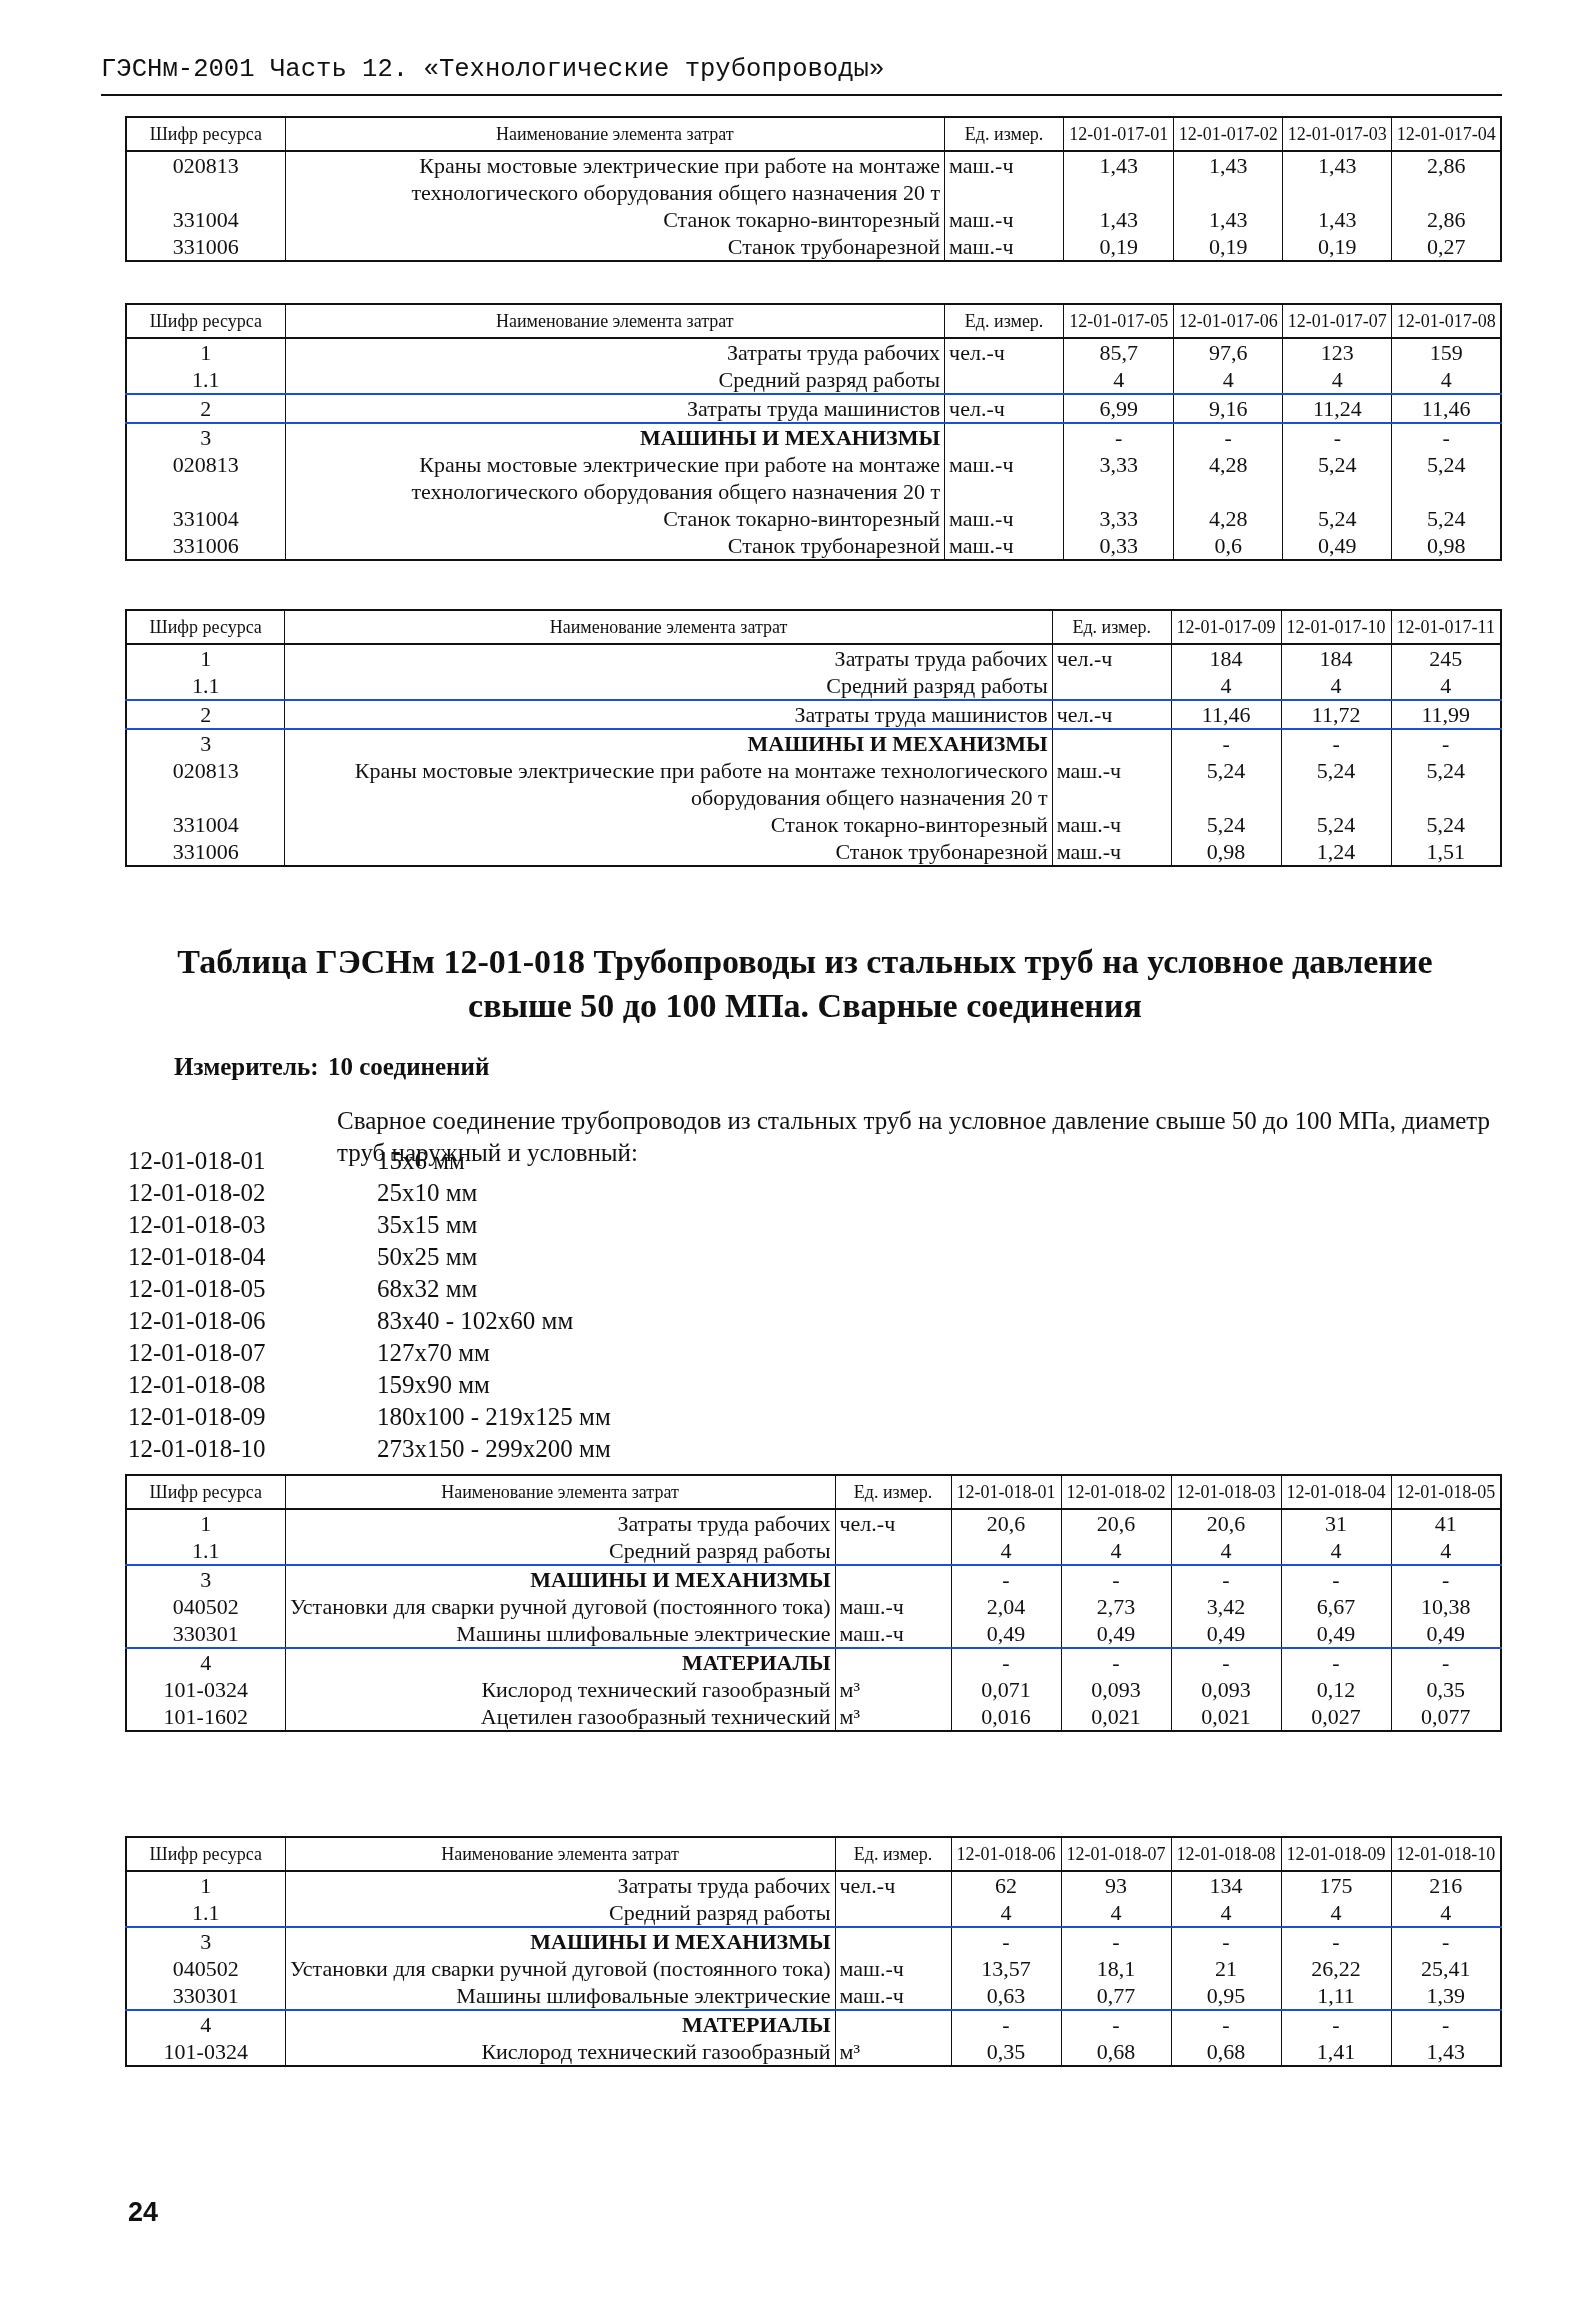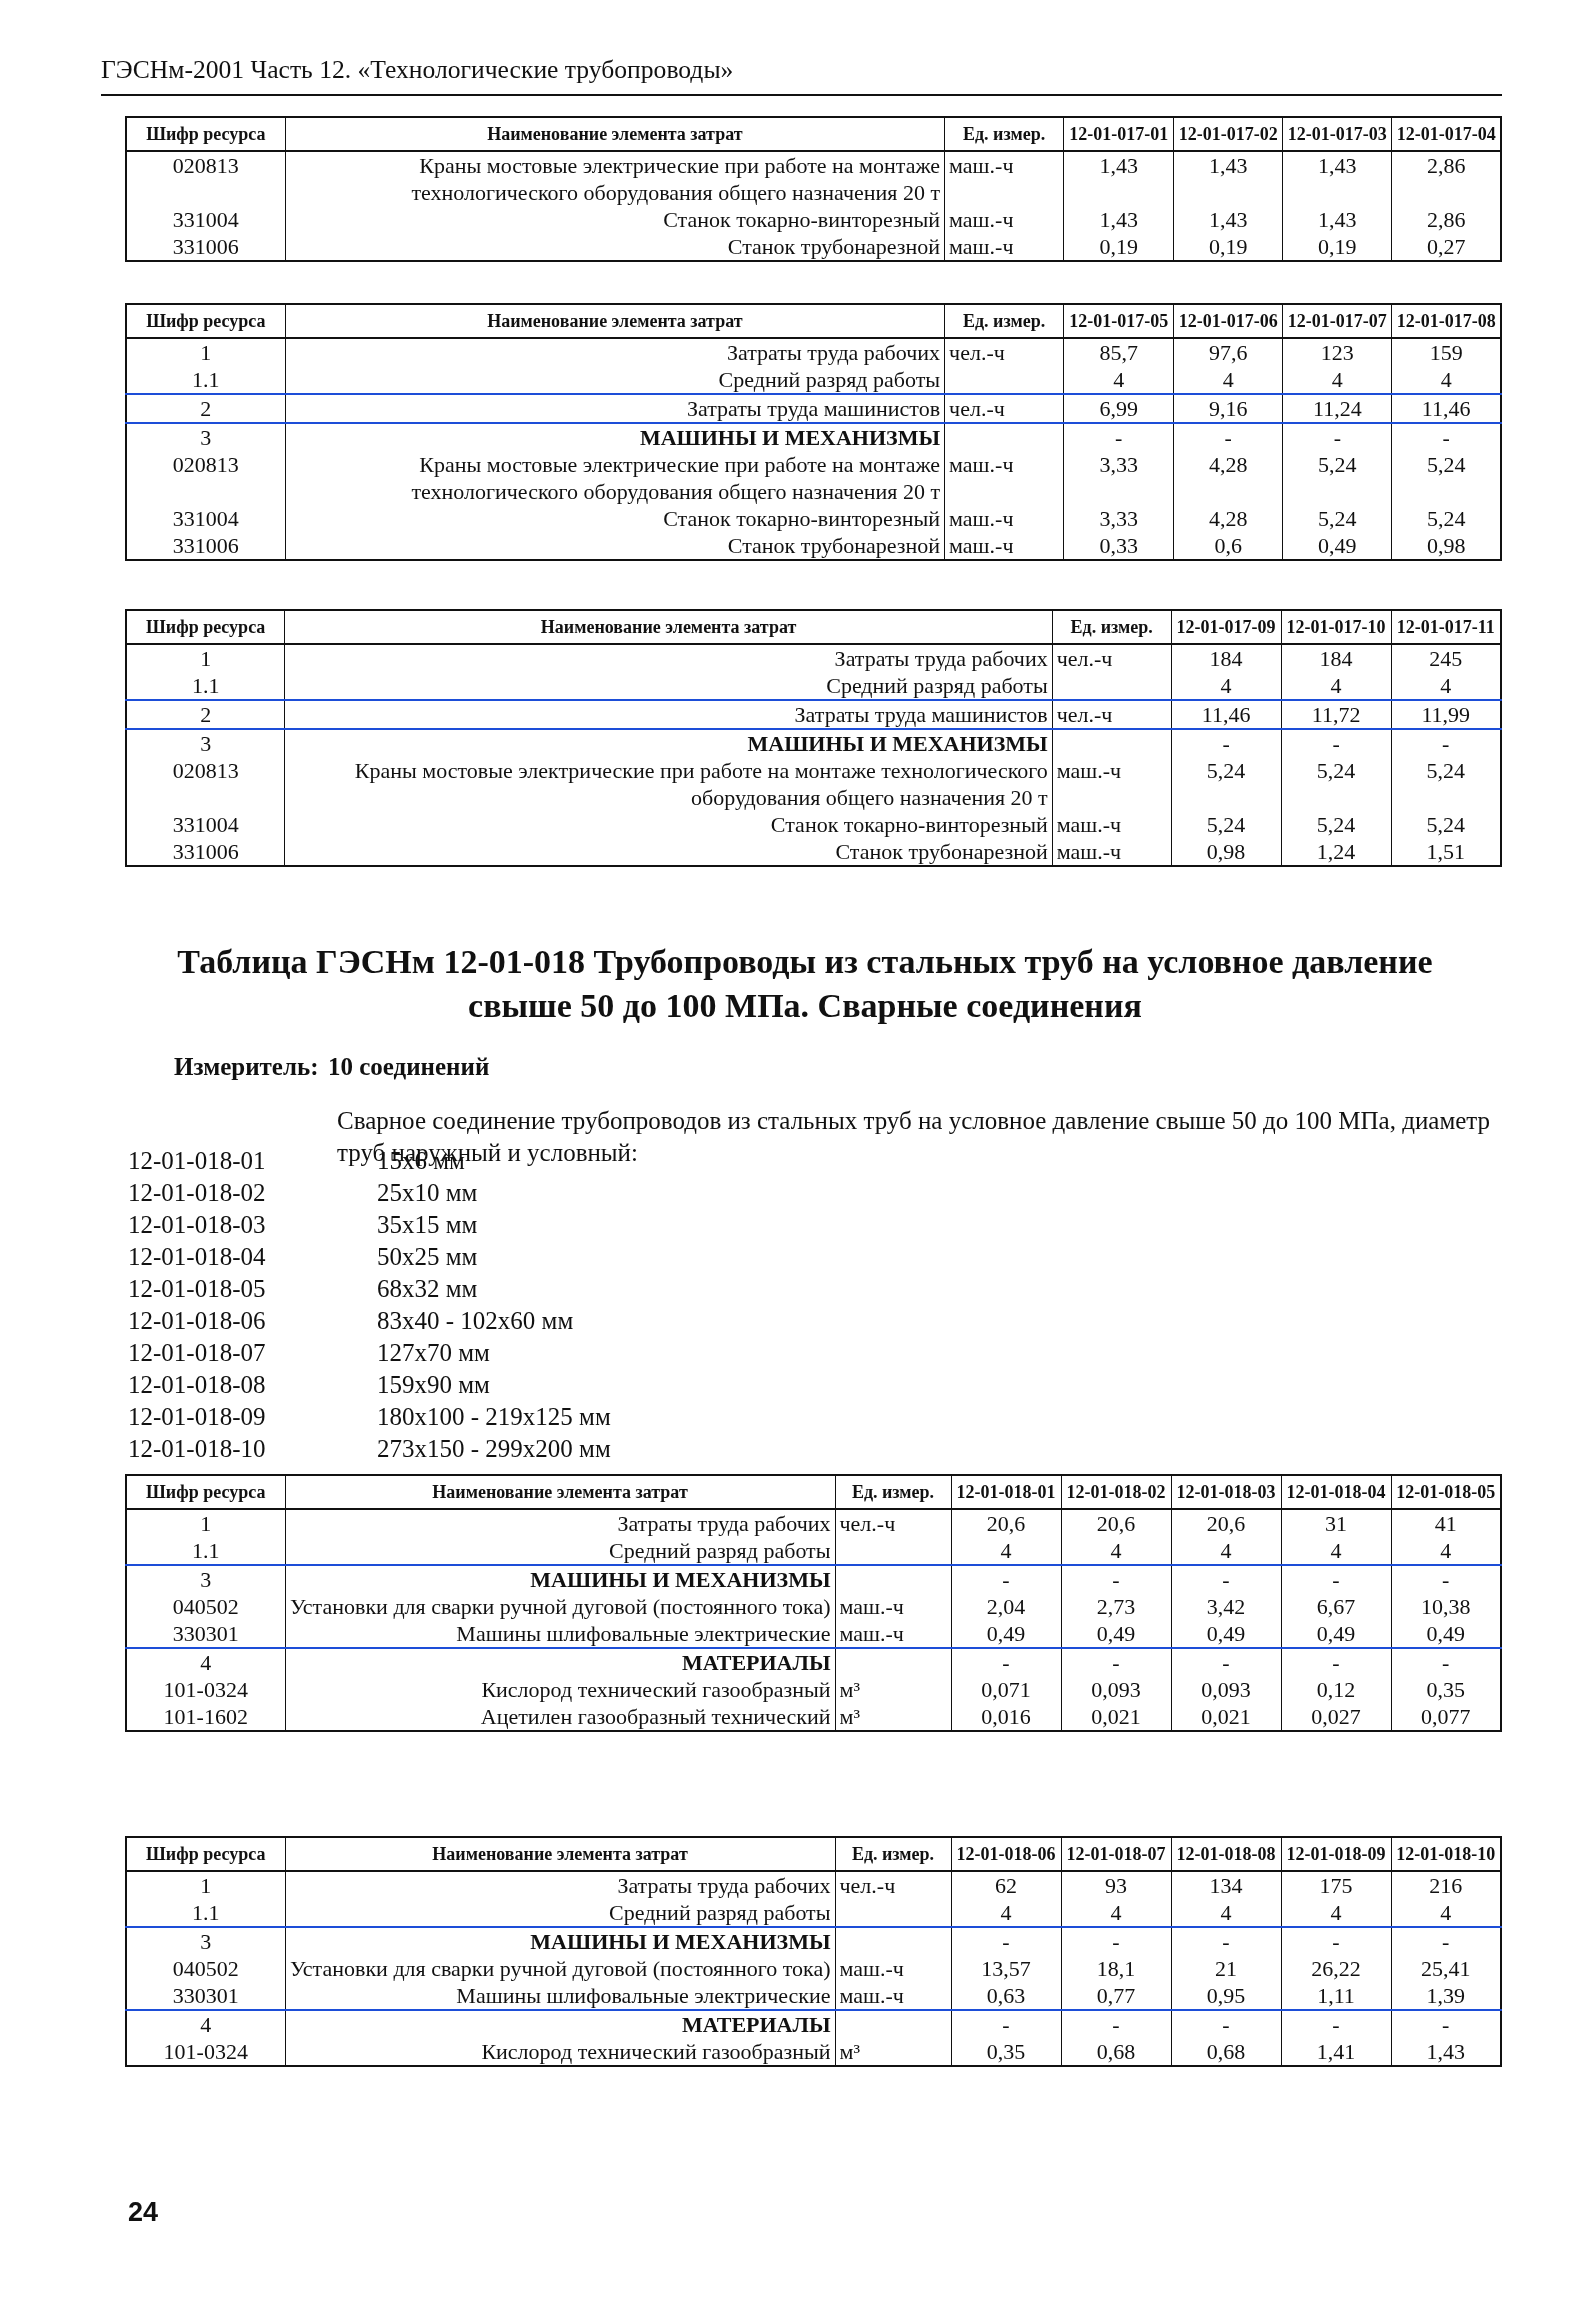--- a/index.html
+++ b/index.html
@@ -2,35 +2,35 @@
 <html style="font-size:10.8px"><head>
 <meta charset="utf-8">
 <style>
   html, body { margin: 0; padding: 0; background: #ffffff; }
   body {
     width: 1591px; height: 2307px; position: relative; overflow: hidden;
     font-family: "Liberation Serif", "DejaVu Serif", serif; color: #111;
   }
   .running-head {
     position: absolute; left: 101px; top: 55px; font-size: 25.6px;
-    font-family: Liberation Serif, serif; letter-spacing: 0px;
+    font-family: Liberation Mono, monospace; letter-spacing: 0px;
   }
   .head-rule { position: absolute; left: 101px; top: 94px; width: 1401px; height: 2px; background: #111; }
 
   table.cost {
     position: absolute; left: 125px; border-collapse: collapse;
     font-size: 22px; line-height: 27px;
     border: 2px solid #111;
   }
   table.cost td, table.cost th {
     border-left: 1.3px solid #111; border-right: 1.3px solid #111;
     padding: 0 4px; vertical-align: top;
   }
   table.cost th {
-    font-weight: bold; font-size: 18px; line-height: 24px;
+    font-weight: normal; font-size: 18px; line-height: 24px;
     border-bottom: 2.7px solid #111; vertical-align: middle; 
     padding: 4px 2.7px;
   }
   table.cost th.code-h { line-height: 23px; }
   td.code { text-align: center; white-space: nowrap; }
   td.name { text-align: right; }
   td.unit { white-space: nowrap; }
   td.val { text-align: center; white-space: nowrap; }
   tr.grp-end td { border-bottom: 2px solid #1d4ed8; }
   tr.sect td.name { font-weight: bold; }

